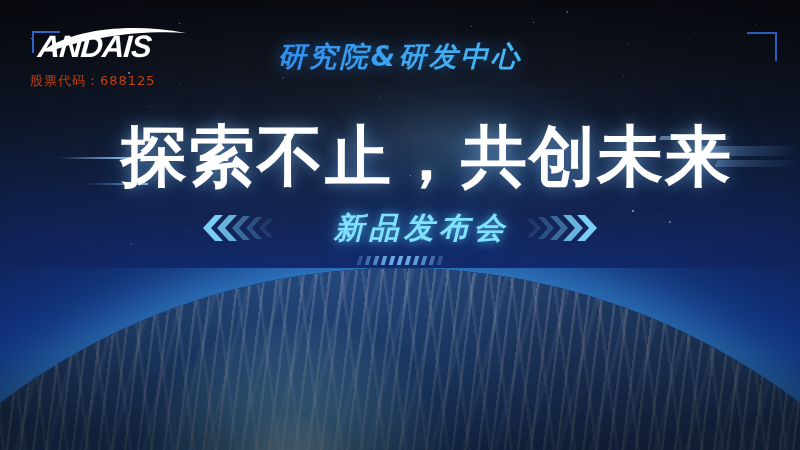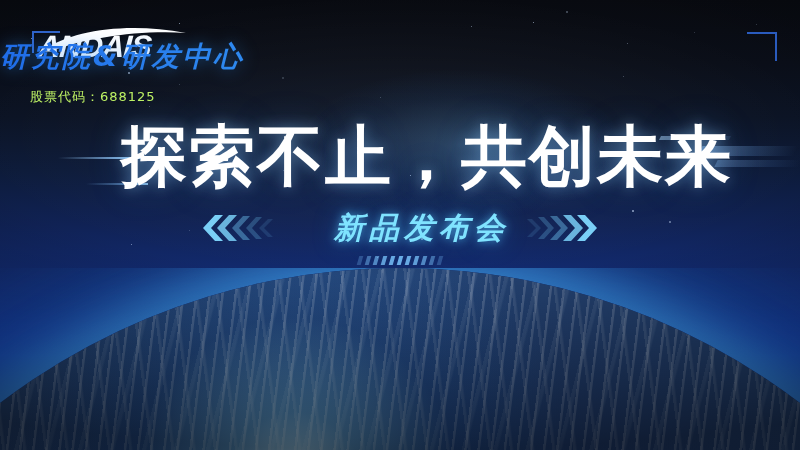--- a/index.html
+++ b/index.html
@@ -208,35 +208,35 @@
     transform: skewX(-4deg);
     white-space: nowrap;
   }
   .logo-swoosh {
     position: absolute;
     left: 4px; top: -2px;
     width: 146px; height: 26px;
     pointer-events: none;
   }
   .stock-code {
-    margin-top: 20px;
+    margin-top: 4px;
     margin-left: 2px;
     font-size: 13px;
-    color: #bef264;
+    color: #c2410c;
     letter-spacing: 1px;
     white-space: nowrap;
     font-family: "DejaVu Sans", sans-serif;
   }
 
   
   .header-title {
     position: absolute;
     left: 0; top: 38px;
     width: 800px;
-    text-align: left;
+    text-align: center;
     font-size: 28px;
     font-weight: bold;
     font-style: italic;
     letter-spacing: 3px;
     background: linear-gradient(100deg, #1f6ce8 0%, #2f8bf0 32%, #45b6f2 62%, #63e2f5 100%);
     -webkit-background-clip: text;
     background-clip: text;
     color: transparent;
     -webkit-text-fill-color: transparent;
     font-family: "DejaVu Sans", sans-serif;

